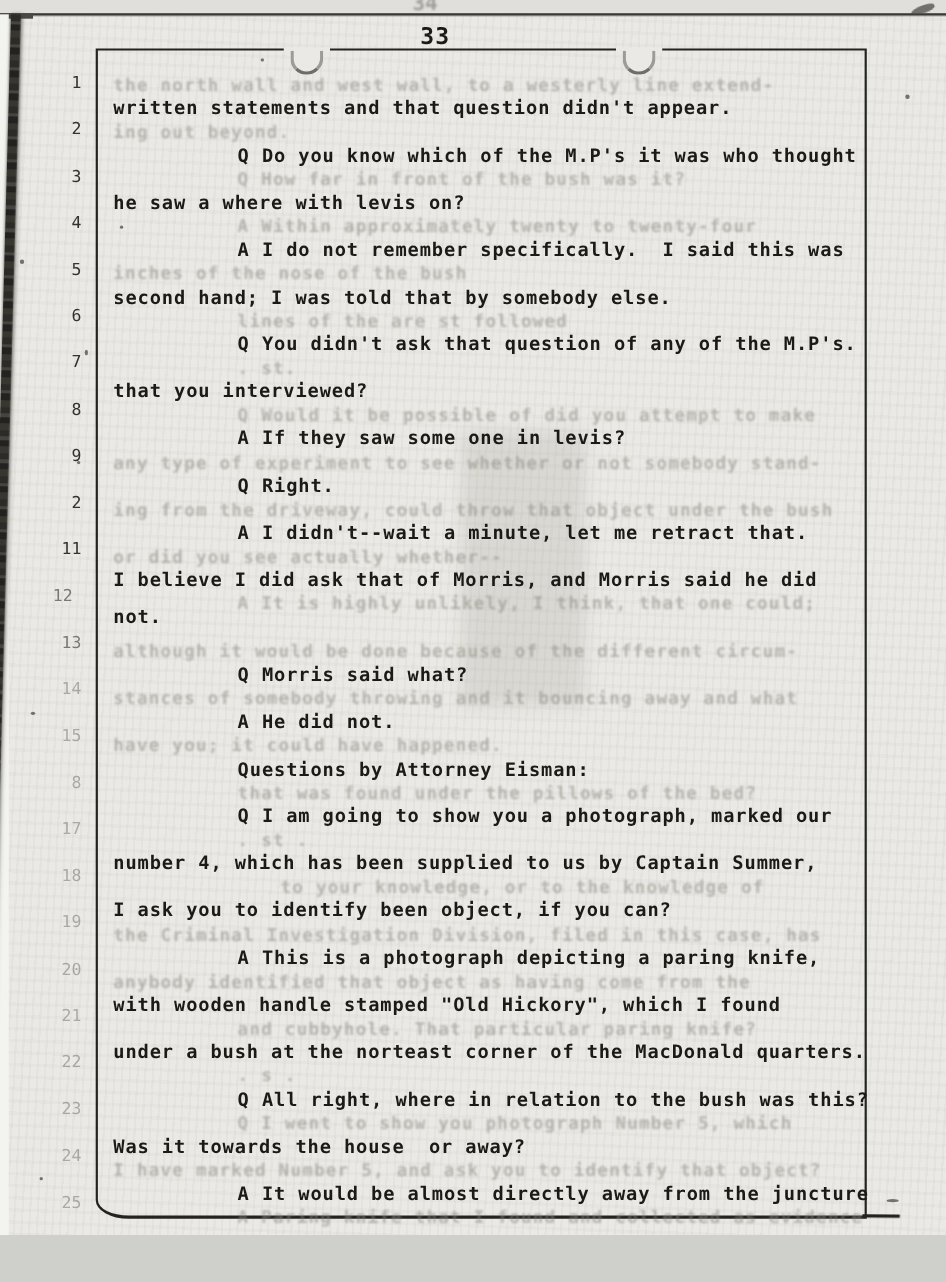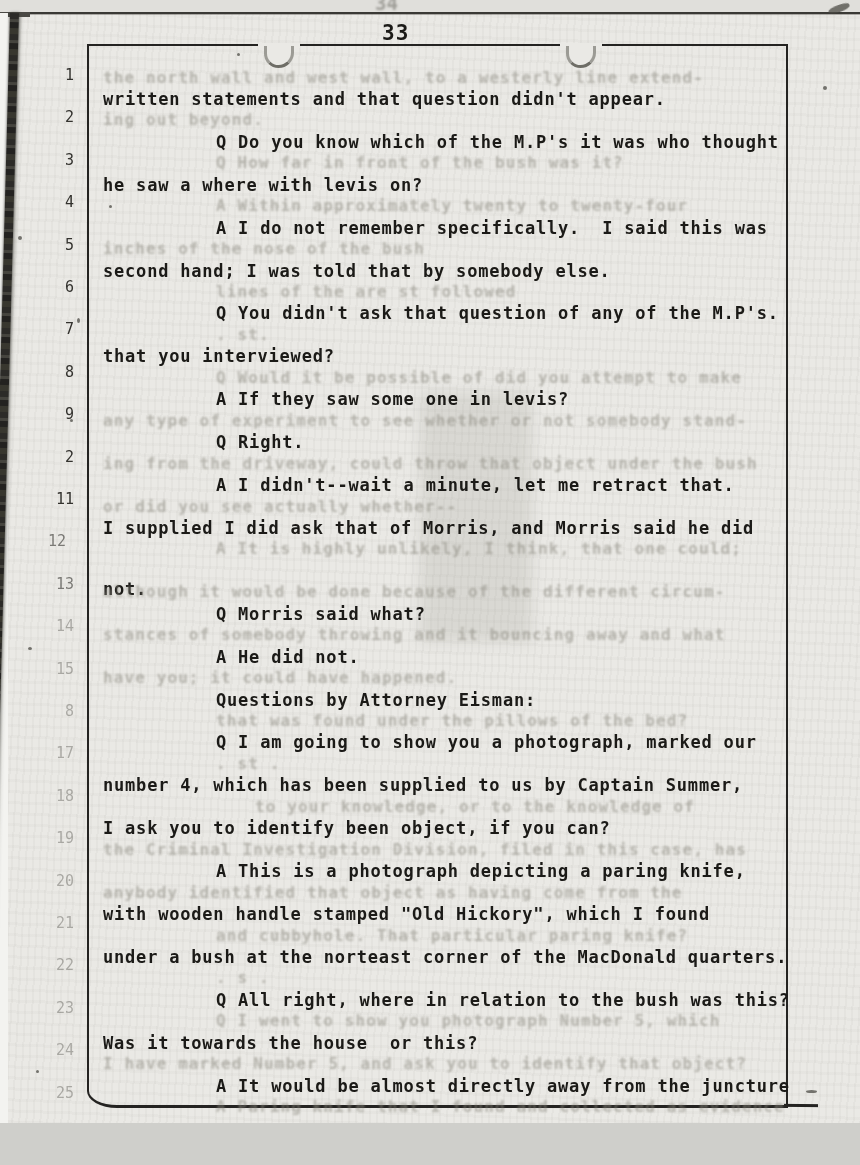--- a/index.html
+++ b/index.html
@@ -126,23 +126,23 @@
       <div class="tline typed" style="top: 303.45px; left: 216px;">Q You didn't ask that question of any of the M.P's.</div>
       <div class="tline bleed" style="top: 324.9px; left: 216px;">. st.</div>
       <div class="tline typed" style="top: 346.35px; left: 103px;">that you interviewed?</div>
       <div class="tline bleed" style="top: 367.8px; left: 216px;">Q Would it be possible of did you attempt to make</div>
       <div class="tline typed" style="top: 389.25px; left: 216px;">A If they saw some one in levis?</div>
       <div class="tline bleed" style="top: 410.7px; left: 103px;">any type of experiment to see whether or not somebody stand-</div>
       <div class="tline typed" style="top: 432.15px; left: 216px;">Q Right.</div>
       <div class="tline bleed" style="top: 453.6px; left: 103px;">ing from the driveway, could throw that object under the bush</div>
       <div class="tline typed" style="top: 475.05px; left: 216px;">A I didn't--wait a minute, let me retract that.</div>
       <div class="tline bleed" style="top: 496.5px; left: 103px;">or did you see actually whether--</div>
-      <div class="tline typed" style="top: 517.95px; left: 103px;">I supplied I did ask that of Morris, and Morris said he did</div>
+      <div class="tline typed" style="top: 517.95px; left: 103px;">I believe I did ask that of Morris, and Morris said he did</div>
       <div class="tline bleed" style="top: 539.4px; left: 216px;">A It is highly unlikely, I think, that one could;</div>
-      <div class="tline typed" style="top: 579px; left: 103px;">not.</div>
+      <div class="tline typed" style="top: 551px; left: 103px;">not.</div>
       <div class="tline bleed" style="top: 582.3px; left: 103px;">although it would be done because of the different circum-</div>
       <div class="tline typed" style="top: 603.75px; left: 216px; text-align: center;">Q Morris said what?</div>
       <div class="tline bleed" style="top: 625.2px; left: 103px;">stances of somebody throwing and it bouncing away and what</div>
       <div class="tline typed" style="top: 646.65px; left: 216px;">A He did not.</div>
       <div class="tline bleed" style="top: 668.1px; left: 103px;">have you; it could have happened.</div>
       <div class="tline typed" style="top: 689.55px; left: 216px;">Questions by Attorney Eisman:</div>
       <div class="tline bleed" style="top: 711px; left: 216px;">that was found under the pillows of the bed?</div>
       <div class="tline typed" style="top: 732.45px; left: 216px;">Q I am going to show you a photograph, marked our</div>
       <div class="tline bleed" style="top: 753.9px; left: 216px;">. st .</div>
       <div class="tline typed" style="top: 775.35px; left: 103px;">number 4, which has been supplied to us by Captain Summer,</div>
@@ -150,21 +150,21 @@
       <div class="tline typed" style="top: 818.25px; left: 103px;">I ask you to identify been object, if you can?</div>
       <div class="tline bleed" style="top: 839.7px; left: 103px;">the Criminal Investigation Division, filed in this case, has</div>
       <div class="tline typed" style="top: 861.15px; left: 216px;">A This is a photograph depicting a paring knife,</div>
       <div class="tline bleed" style="top: 882.6px; left: 103px;">anybody identified that object as having come from the</div>
       <div class="tline typed" style="top: 904.05px; left: 103px;">with wooden handle stamped "Old Hickory", which I found</div>
       <div class="tline bleed" style="top: 925.5px; left: 216px;">and cubbyhole. That particular paring knife?</div>
       <div class="tline typed" style="top: 946.95px; left: 103px;">under a bush at the norteast corner of the MacDonald quarters.</div>
       <div class="tline bleed" style="top: 968.4px; left: 216px;">. s .</div>
       <div class="tline typed" style="top: 989.85px; left: 216px;">Q All right, where in relation to the bush was this?</div>
       <div class="tline bleed" style="top: 1011.3px; left: 216px;">Q I went to show you photograph Number 5, which</div>
-      <div class="tline typed" style="top: 1032.75px; left: 103px;">Was it towards the house  or this?</div>
+      <div class="tline typed" style="top: 1032.75px; left: 103px;">Was it towards the house  or away?</div>
       <div class="tline bleed" style="top: 1054.2px; left: 103px;">I have marked Number 5, and ask you to identify that object?</div>
       <div class="tline typed" style="top: 1075.65px; left: 216px;">A It would be almost directly away from the juncture</div>
       <div class="tline bleed" style="top: 1097.1px; left: 216px;">A Paring knife that I found and collected as evidence</div>
     </div>
   <div id="specks">
       <div class="speck smudge" style="left: 828px; top: 5px; width: 22px; height: 7px; transform: rotate(-18deg);"></div>
       <div class="speck" style="left: 237px; top: 53px; width: 3px; height: 3px;"></div>
       <div class="speck" style="left: 823px; top: 86px; width: 4px; height: 4px;"></div>
       <div class="speck" style="left: 109px; top: 205px; width: 3px; height: 3px;"></div>
       <div class="speck" style="left: 77px; top: 318px; width: 3px; height: 5px;"></div>

